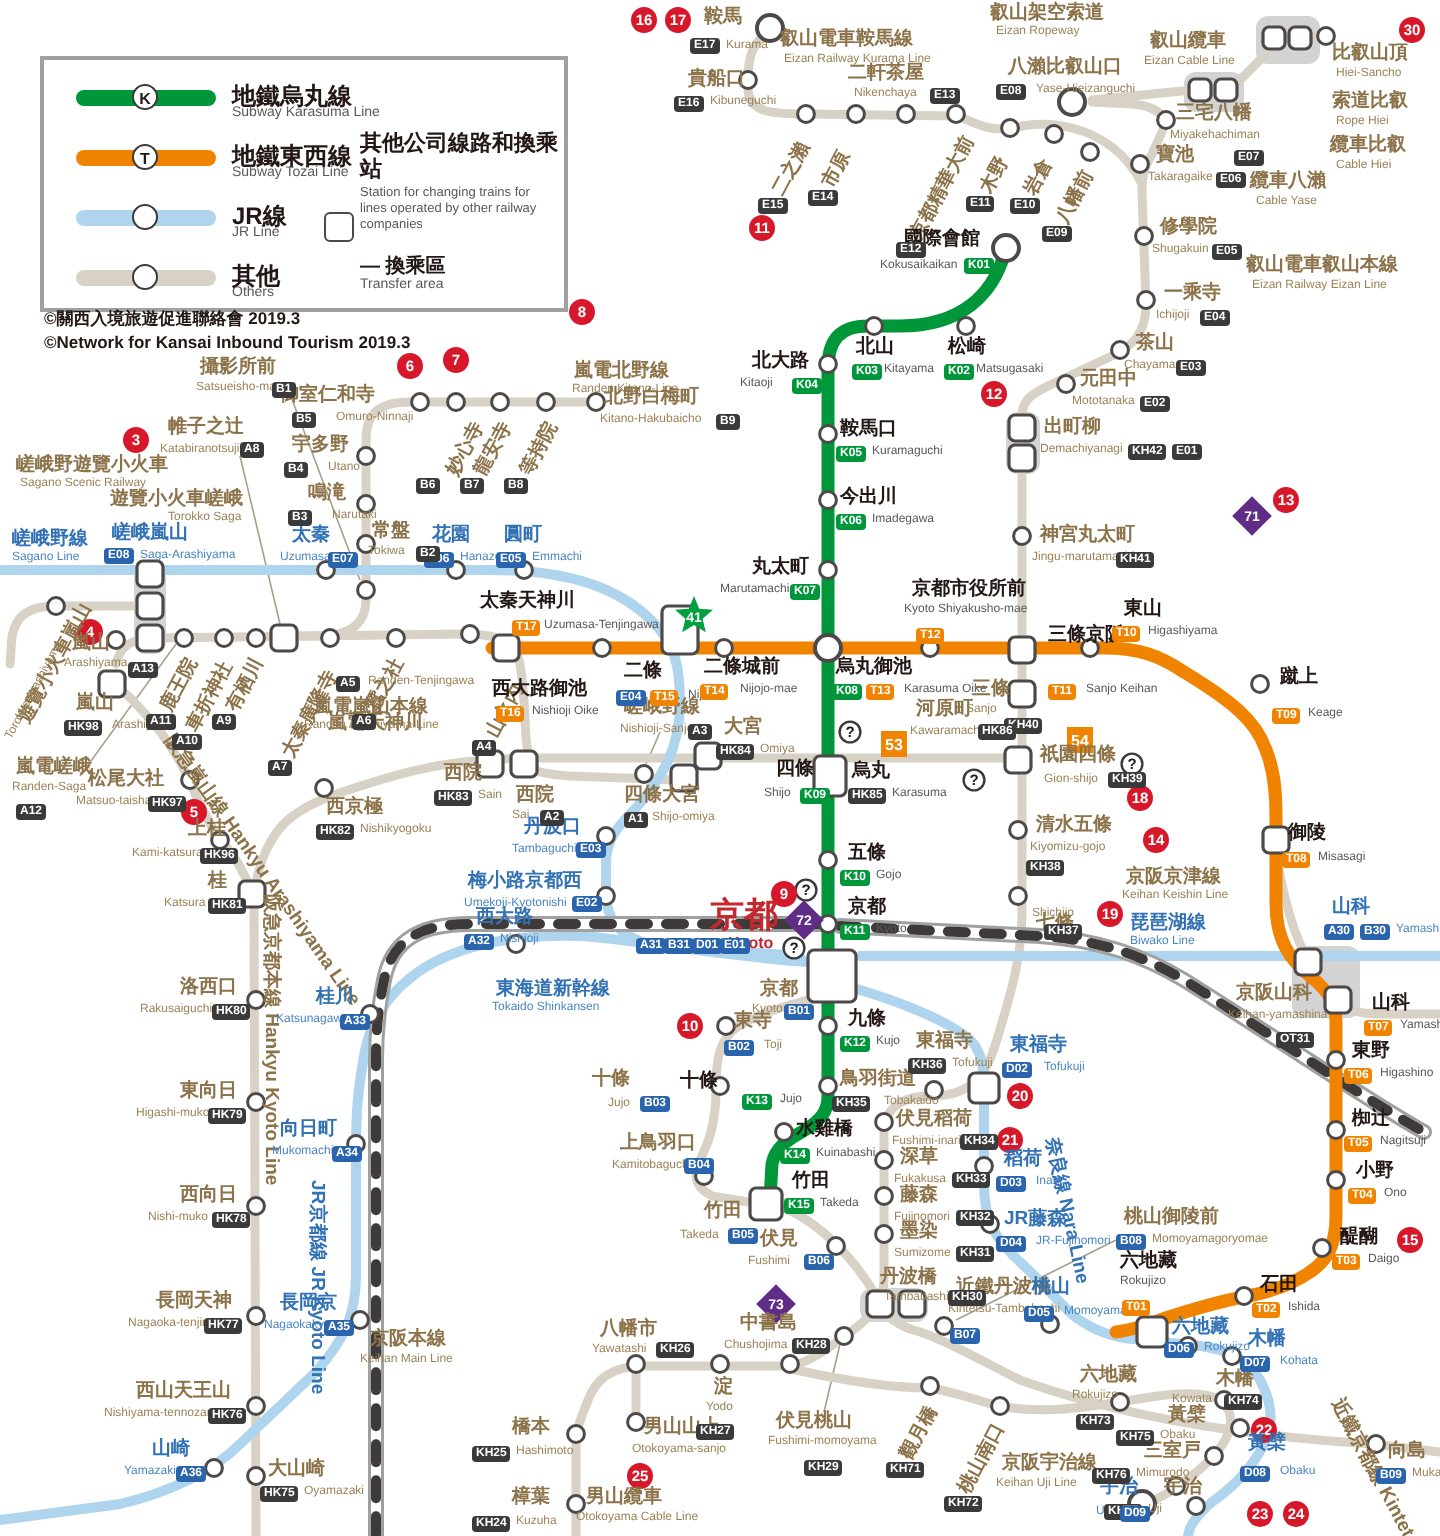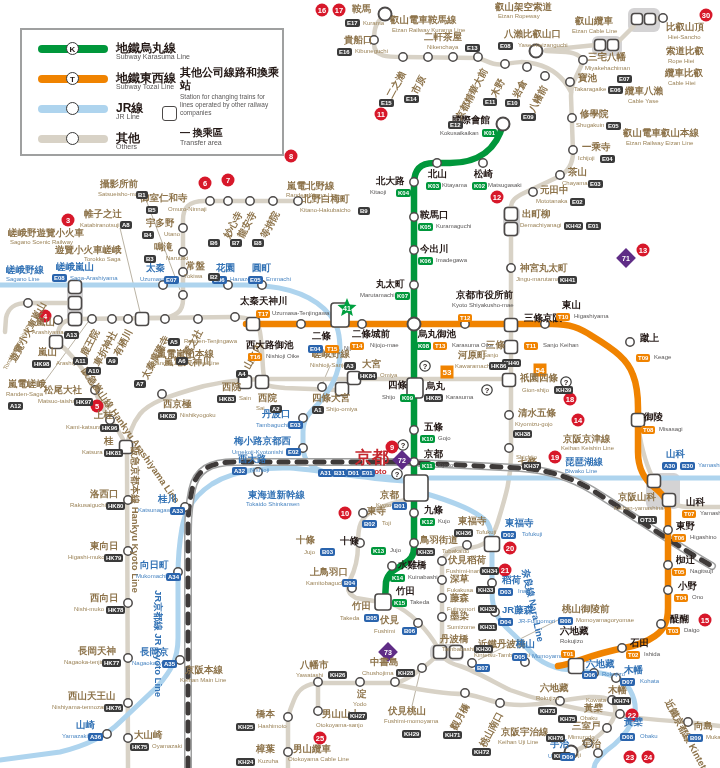--- a/index.html
+++ b/index.html
@@ -789,13 +789,17 @@
       </div>
     <div id="lg-shade"></div>
     <div id="lg-boxicon"></div>
     <div id="lg-right">
       <div class="t1">其他公司線路和換乘站</div>
       <div class="t2">Station for changing trains for lines operated by other railway companies</div>
     </div>
     <div id="lg-xfer">— <span>換乘區</span></div>
     <div id="lg-xfer-en">Transfer area</div>
   </div>
+  <div id="copy">
+    <div>©關西入境旅遊促進聯絡會  2019.3</div>
+    <div>©Network for Kansai Inbound Tourism  2019.3</div>
+  </div>
 </div>
 
 </body></html>

